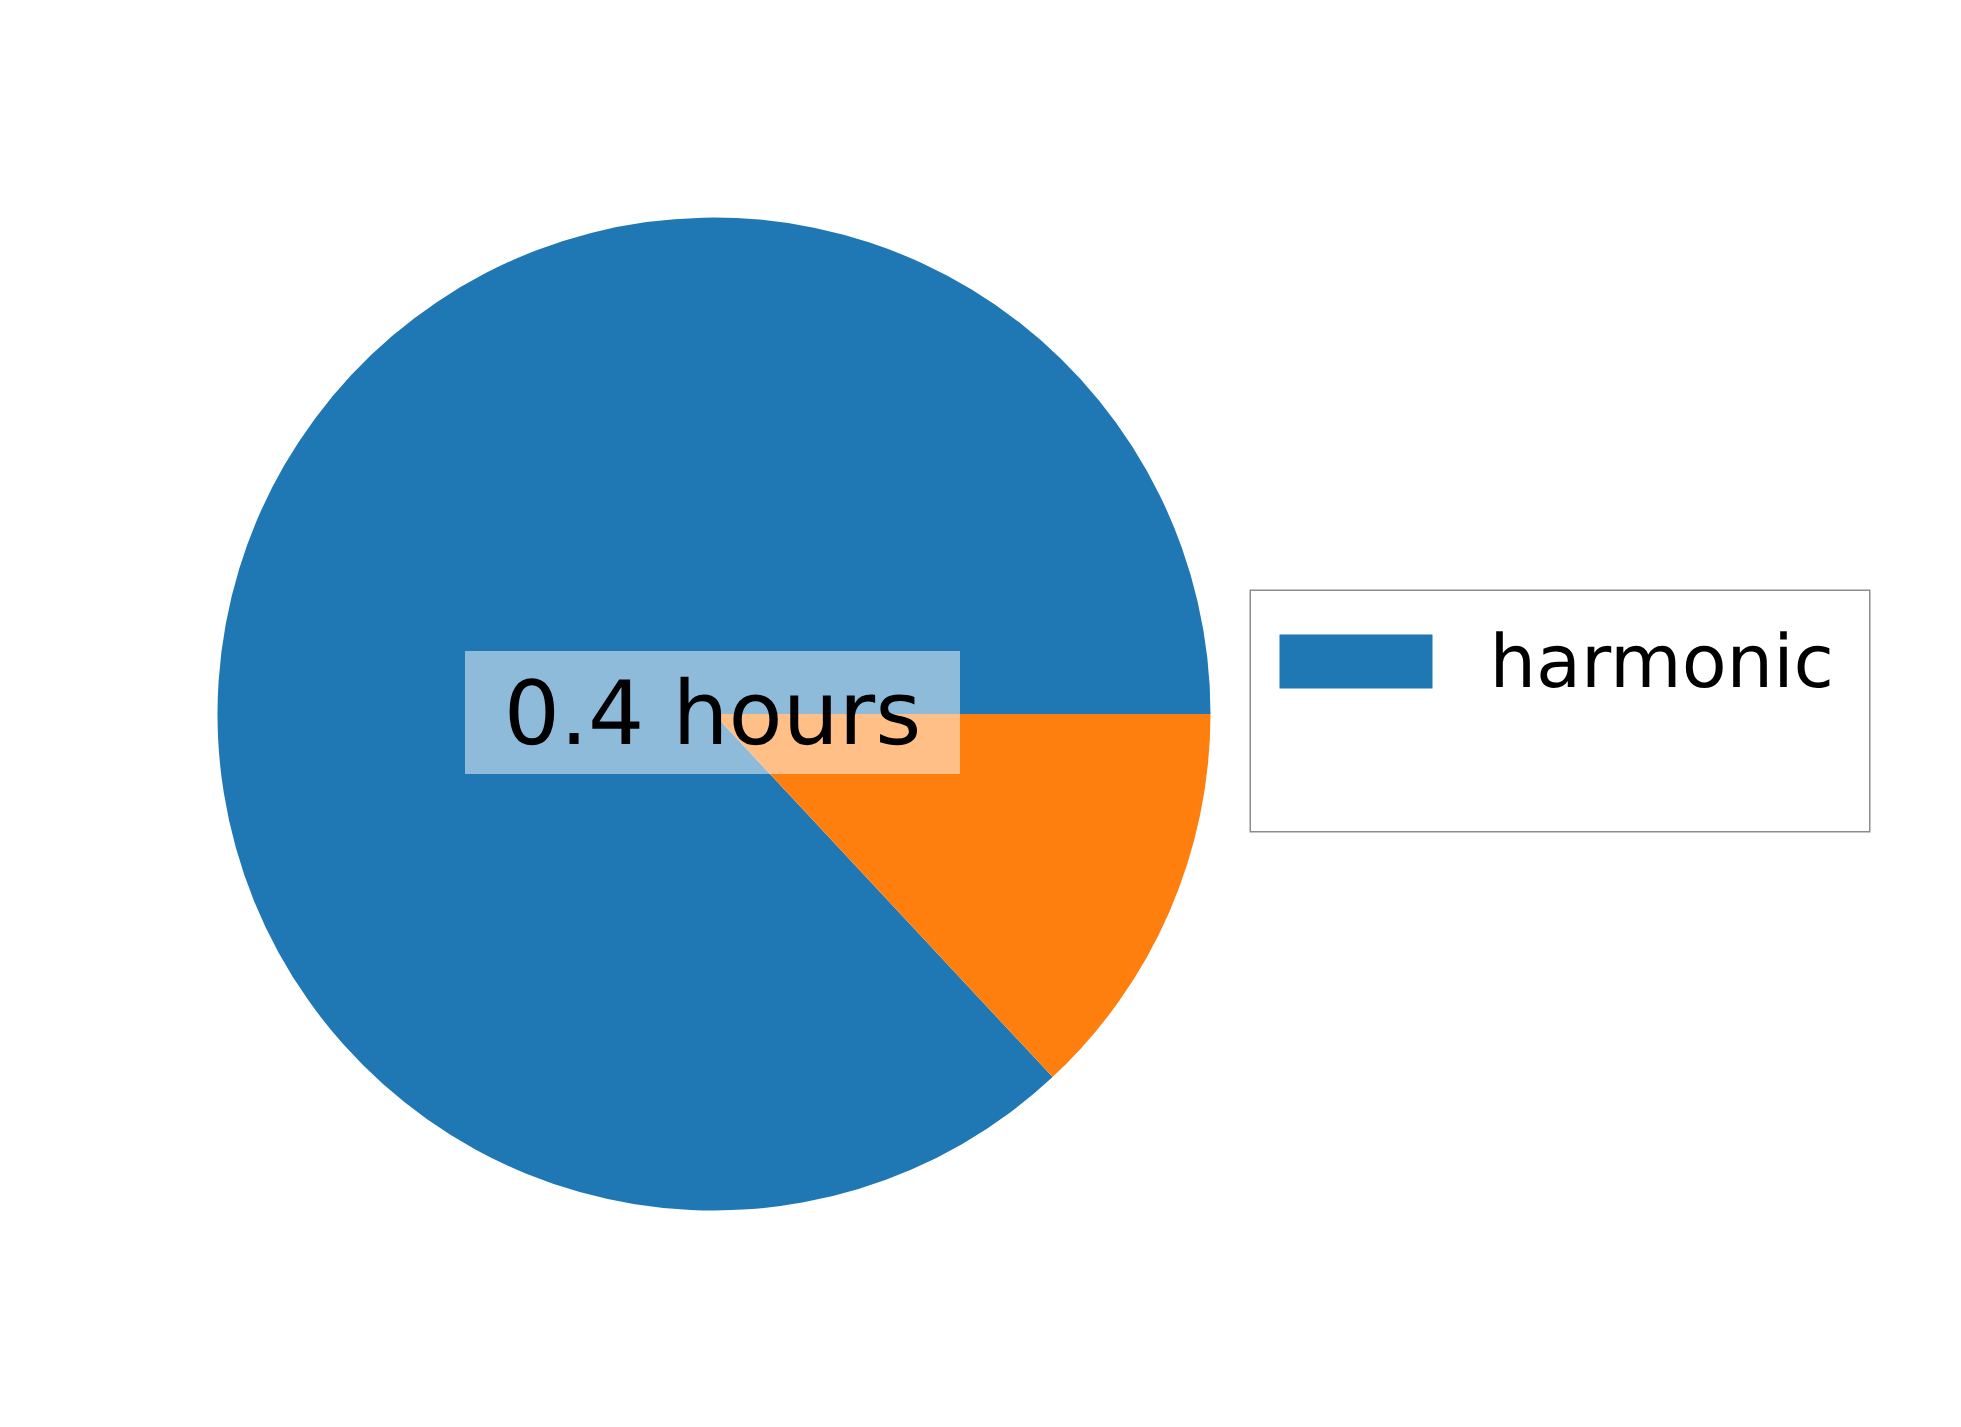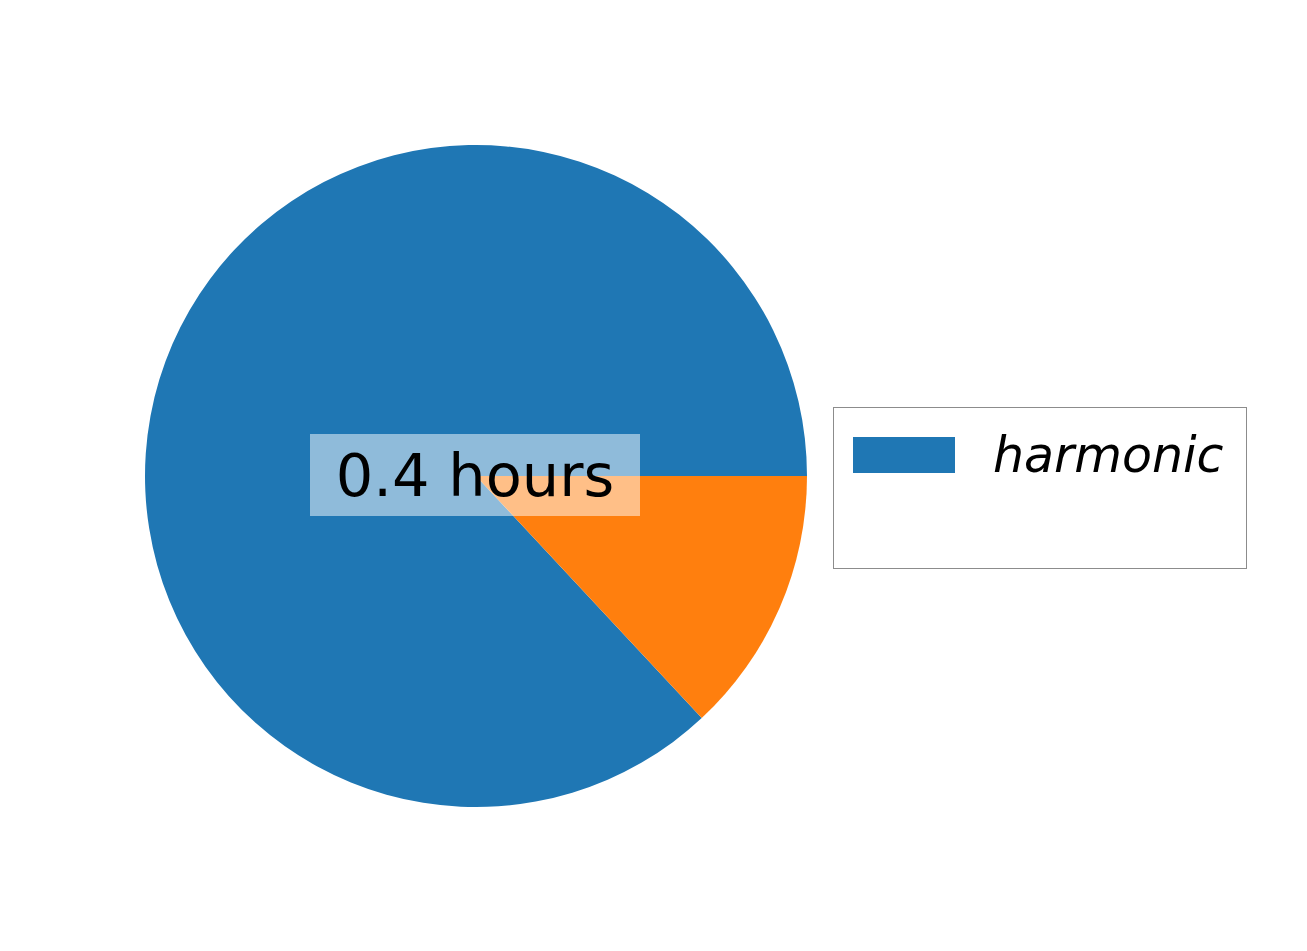--- a/index.html
+++ b/index.html
@@ -44,28 +44,27 @@
     font-size: 59px;
     line-height: 1;
     color: #000000;
     white-space: nowrap;
     letter-spacing: 0px;
   }
   
   #legend {
     position: absolute;
     left: 833px;
-    top: 407px;
+    top: 393px;
     width: 414px;
     height: 162px;
     background: #ffffff;
     border: 1px solid #8c8c8c;
     box-sizing: border-box;
     padding: 0;
-    font-style: italic;
   }
   .legend-row {
     position: absolute;
     left: 0;
     width: 100%;
     height: 58px;
     display: flex;
     align-items: center;
   }
   .legend-row.row-0 { top: 18px; }

